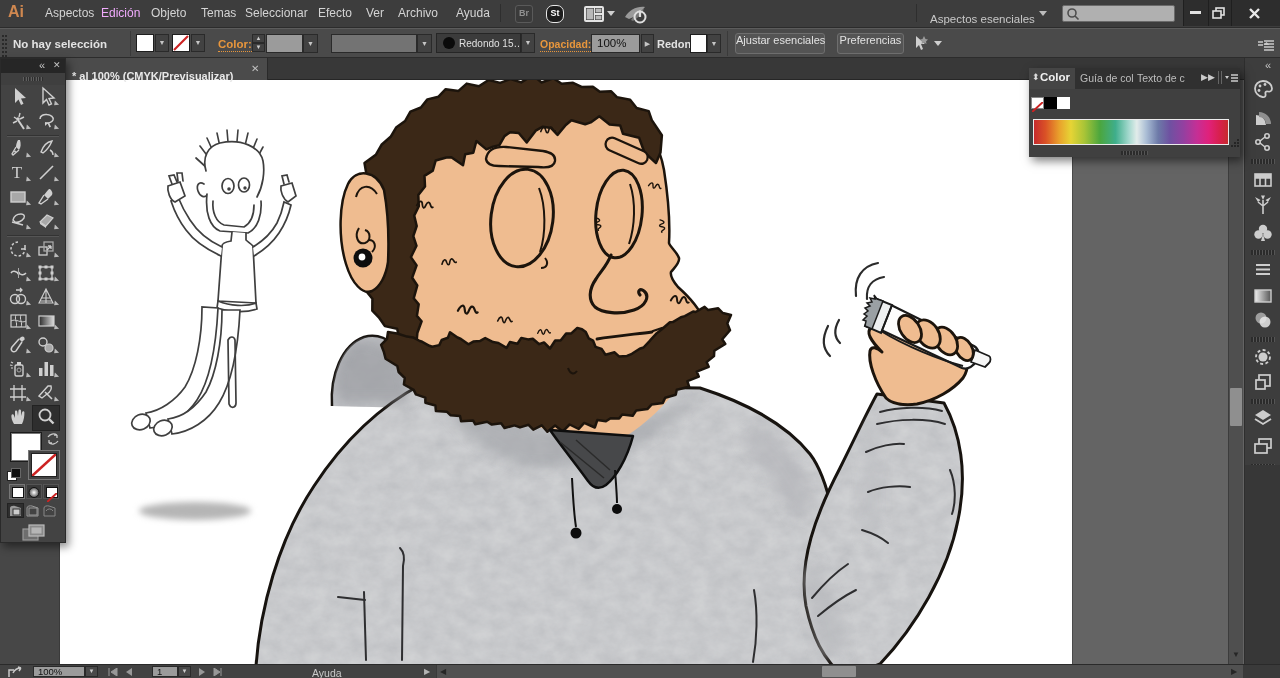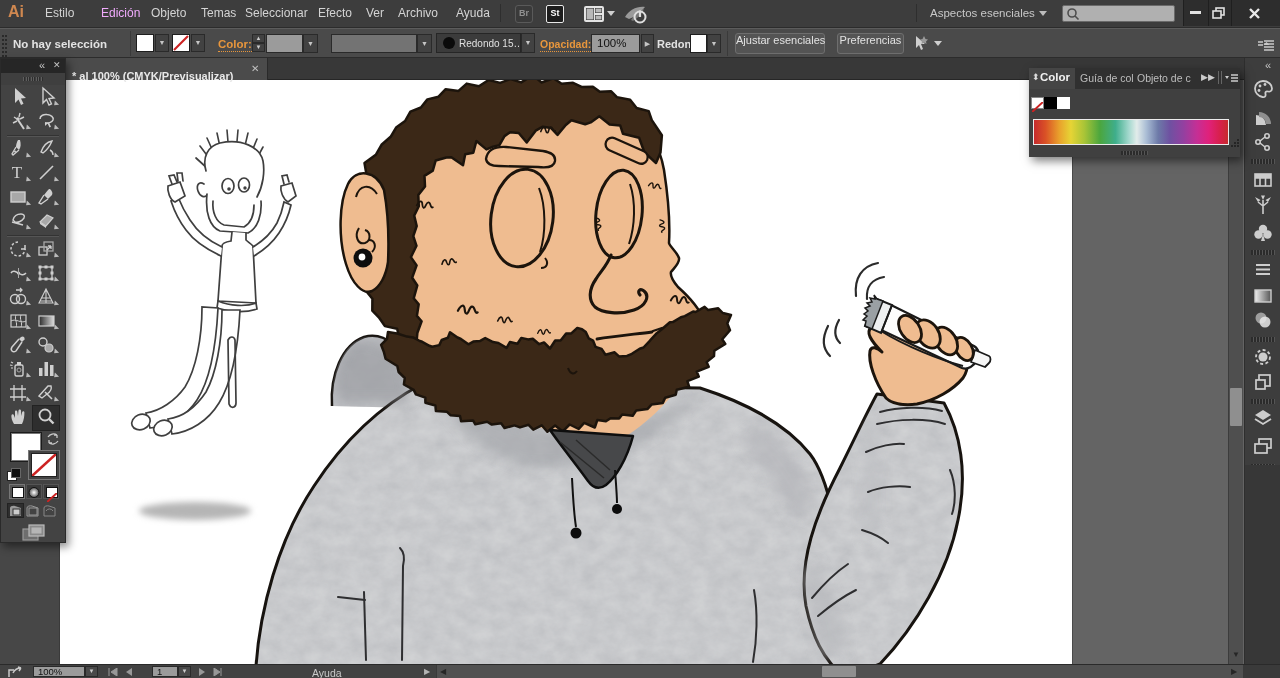--- a/index.html
+++ b/index.html
@@ -179,50 +179,50 @@
     </g>
 <g transform="rotate(-34 928 334)">
       <ellipse cx="928" cy="334" rx="10.5" ry="15.5" fill="#efbc90" stroke="#1c140c" stroke-width="2.8"></ellipse>
     </g>
 <g transform="rotate(-34 910 329)">
       <ellipse cx="910" cy="329" rx="9.5" ry="15" fill="#efbc90" stroke="#1c140c" stroke-width="2.8"></ellipse>
     </g>
 </svg>
 <div style="position:absolute;left:0;top:0;width:1280px;height:27px;background:#3d3d3d;border-bottom:1px solid #2c2c2c">
     <div style="position:absolute;white-space:nowrap;left:8px;top:3px;font:bold 16px 'Liberation Sans';color:#d08850">Ai</div>
-    <div style="position:absolute;white-space:nowrap;left:45px;top:6px;font:12px 'Liberation Sans';color:#d4d4d4">Estilo</div>
+    <div style="position:absolute;white-space:nowrap;left:45px;top:6px;font:12px 'Liberation Sans';color:#d4d4d4">Aspectos</div>
     <div style="position:absolute;white-space:nowrap;left:101px;top:6px;font:12px 'Liberation Sans';color:#f0abfc">Edición</div>
     <div style="position:absolute;white-space:nowrap;left:151px;top:6px;font:12px 'Liberation Sans';color:#d4d4d4">Objeto</div>
     <div style="position:absolute;white-space:nowrap;left:201px;top:6px;font:12px 'Liberation Sans';color:#d4d4d4">Temas</div>
     <div style="position:absolute;white-space:nowrap;left:245px;top:6px;font:12px 'Liberation Sans';color:#d4d4d4">Seleccionar</div>
     <div style="position:absolute;white-space:nowrap;left:318px;top:6px;font:12px 'Liberation Sans';color:#d4d4d4">Efecto</div>
     <div style="position:absolute;white-space:nowrap;left:366px;top:6px;font:12px 'Liberation Sans';color:#d4d4d4">Ver</div>
     <div style="position:absolute;white-space:nowrap;left:398px;top:6px;font:12px 'Liberation Sans';color:#d4d4d4">Archivo</div>
     <div style="position:absolute;white-space:nowrap;left:456px;top:6px;font:12px 'Liberation Sans';color:#d4d4d4">Ayuda</div>
     <div style="position:absolute;white-space:nowrap;left:500px;top:4px;width:1px;height:18px;background:#2e2e2e"></div>
     <div style="position:absolute;white-space:nowrap;left:515px;top:5px;width:16px;height:16px;background:#3a3a3a;border:1px solid #5a5a5a;border-radius:3px;font:bold 9px/15px 'Liberation Sans';color:#909090;text-align:center">Br</div>
-    <div style="position:absolute;white-space:nowrap;left:546px;top:5px;width:16px;height:16px;background:#1d1d1d;border:1.5px solid #e8e8e8;border-radius:2px;font:bold 9px/15px 'Liberation Sans';color:#fff;text-align:center">St</div>
+    <div style="position:absolute;white-space:nowrap;left:546px;top:5px;width:16px;height:16px;background:#1d1d1d;border:1.5px solid #e8e8e8;border-radius:7px;font:bold 9px/15px 'Liberation Sans';color:#fff;text-align:center">St</div>
     <div style="position:absolute;white-space:nowrap;left:583px;top:5px"><svg width="22" height="18" viewBox="0 0 22 18">
         <rect x="1" y="1" width="20" height="16" rx="2" fill="#e4e4e4"></rect>
         <rect x="3" y="3" width="8" height="12" fill="#3d3d3d"></rect>
         <rect x="12" y="3" width="7" height="5" fill="#3d3d3d"></rect>
         <rect x="12" y="10" width="7" height="5" fill="#3d3d3d"></rect>
         <rect x="3.6" y="3.6" width="6.8" height="10.8" fill="#b9b9b9"></rect>
         <rect x="12.6" y="3.6" width="5.8" height="3.8" fill="#b9b9b9"></rect>
         <rect x="12.6" y="10.6" width="5.8" height="3.8" fill="#b9b9b9"></rect>
       </svg></div>
     <div style="position:absolute;white-space:nowrap;left:607px;top:11px;width:0;height:0;border:4px solid transparent;border-top:5px solid #cfcfcf"></div>
     <div style="position:absolute;white-space:nowrap;left:622px;top:3px"><svg width="26" height="22" viewBox="0 0 26 22">
         <path d="M3,14 C7,7 15,3 23,4 C19,9 13,14 7,16 Z" fill="#9a9a9a"></path>
         <path d="M9,17 C12,12 17,8 22,6 C20,11 16,15 11,18 Z" fill="#777"></path>
         <circle cx="18" cy="14" r="5.5" fill="none" stroke="#dedede" stroke-width="2"></circle>
         <path d="M18,7.5 L18,14" stroke="#dedede" stroke-width="2.2"></path>
       </svg></div>
     <div style="position:absolute;white-space:nowrap;left:916px;top:4px;width:1px;height:18px;background:#2e2e2e"></div>
-    <div style="position:absolute;white-space:nowrap;left:930px;top:7px;font:11.5px 'Liberation Sans';color:#c8c8c8">Aspectos esenciales</div>
+    <div style="position:absolute;white-space:nowrap;left:930px;top:13px;font:11.5px 'Liberation Sans';color:#c8c8c8">Aspectos esenciales</div>
     <div style="position:absolute;white-space:nowrap;left:1039px;top:11px;width:0;height:0;border:4px solid transparent;border-top:5px solid #bdbdbd"></div>
     <div style="position:absolute;left:1062px;top:5px;width:111px;height:15px;background:#b0b0b0;border:1px solid #6a6a6a;border-radius:2px"></div>
     <svg style="position:absolute;left:1066px;top:7px" width="14" height="14" viewBox="0 0 14 14">
       <circle cx="6" cy="6" r="4" fill="none" stroke="#4e4e4e" stroke-width="1.6"></circle>
       <path d="M9,9 L12.5,12.5" stroke="#4e4e4e" stroke-width="1.6"></path>
     </svg>
     <div style="position:absolute;white-space:nowrap;left:1183px;top:0;width:24px;height:26px;background:#2d2d2d;border-left:1px solid #1f1f1f"></div>
     <div style="position:absolute;white-space:nowrap;left:1190px;top:11px;width:11px;height:3px;background:#e2e2e2"></div>
     <div style="position:absolute;white-space:nowrap;left:1208px;top:0;width:23px;height:26px;background:#2d2d2d;border-left:1px solid #1f1f1f"></div>
     <svg style="position:absolute;left:1212px;top:7px" width="14" height="13" viewBox="0 0 14 13">
@@ -711,21 +711,21 @@
     </div>
     <div style="position:absolute;white-space:nowrap;left:0;top:407px;width:35px;height:199px;background:#373737"></div>
   </div>
 <div style="position:absolute;left:1029px;top:68px;width:211px;height:89px;background:#404040;box-shadow:3px 4px 9px rgba(0,0,0,0.5)">
     <div style="position:absolute;white-space:nowrap;left:0;top:0;width:211px;height:21px;background:#303030"></div>
     <div style="position:absolute;white-space:nowrap;left:0;top:0;width:46px;height:21px;background:#454545">
       <span style="position:absolute;left:3px;top:4px;font:9px 'Liberation Sans';color:#ddd">⬍</span>
       <span style="position:absolute;left:11px;top:3px;font:bold 11.5px 'Liberation Sans';color:#f2f2f2">Color</span>
     </div>
     <div style="position:absolute;white-space:nowrap;left:51px;top:4px;width:53px;overflow:hidden;font:10.5px 'Liberation Sans';color:#bdbdbd">Guía de col</div>
-    <div style="position:absolute;white-space:nowrap;left:108px;top:4px;width:56px;overflow:hidden;font:10.5px 'Liberation Sans';color:#bdbdbd">Objeto de c</div>
+    <div style="position:absolute;white-space:nowrap;left:108px;top:4px;width:56px;overflow:hidden;font:10.5px 'Liberation Sans';color:#bdbdbd">Texto de c</div>
     <div style="position:absolute;white-space:nowrap;left:172px;top:4px;font:9px 'Liberation Sans';color:#ccc">▶▶</div>
     <div style="position:absolute;white-space:nowrap;left:189px;top:3px;width:1px;height:13px;background:#666"></div>
     <div style="position:absolute;white-space:nowrap;left:192px;top:3px;width:1px;height:13px;background:#666"></div>
     <svg style="position:absolute;left:196px;top:6px" width="13" height="10" viewBox="0 0 13 10">
       <path d="M0,2 L4,2 L2,5 Z" fill="#ccc"></path>
       <path d="M6,1 L13,1 M6,4 L13,4 M6,7 L13,7" stroke="#ccc" stroke-width="1.5"></path>
     </svg>
     <div style="position:absolute;white-space:nowrap;left:2px;top:29px;width:13px;height:12px;background:#fff;border:1px solid #888;box-sizing:border-box"><svg width="11" height="10">
         <path d="M0,10 L11,0" stroke="#cc2222" stroke-width="2"></path>
       </svg></div>

